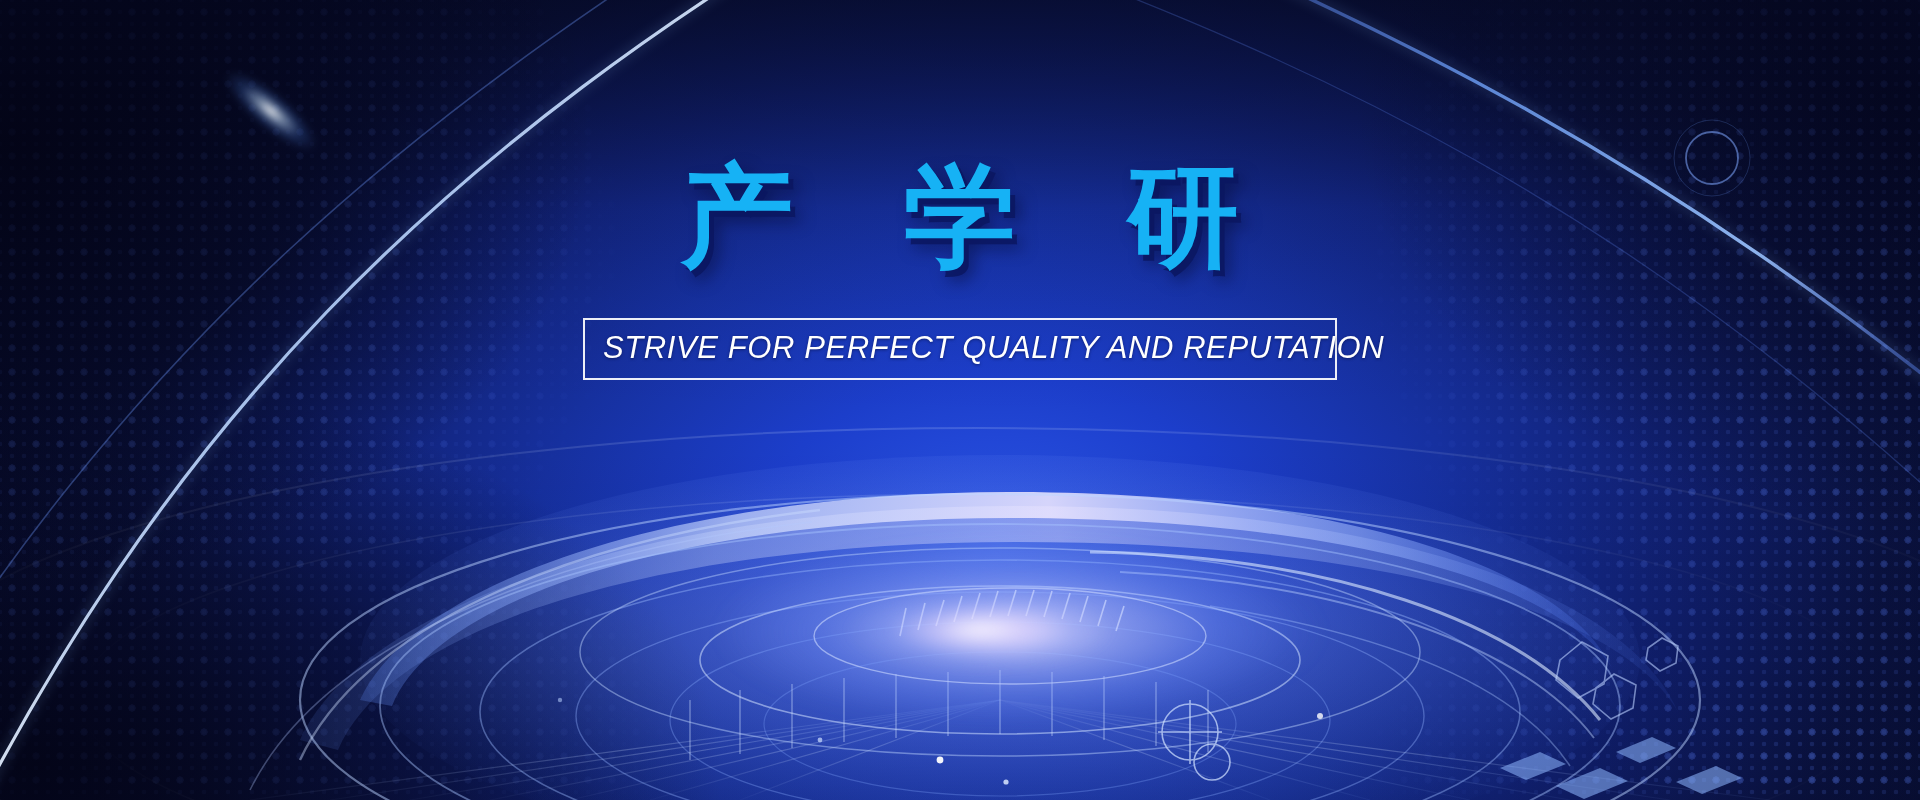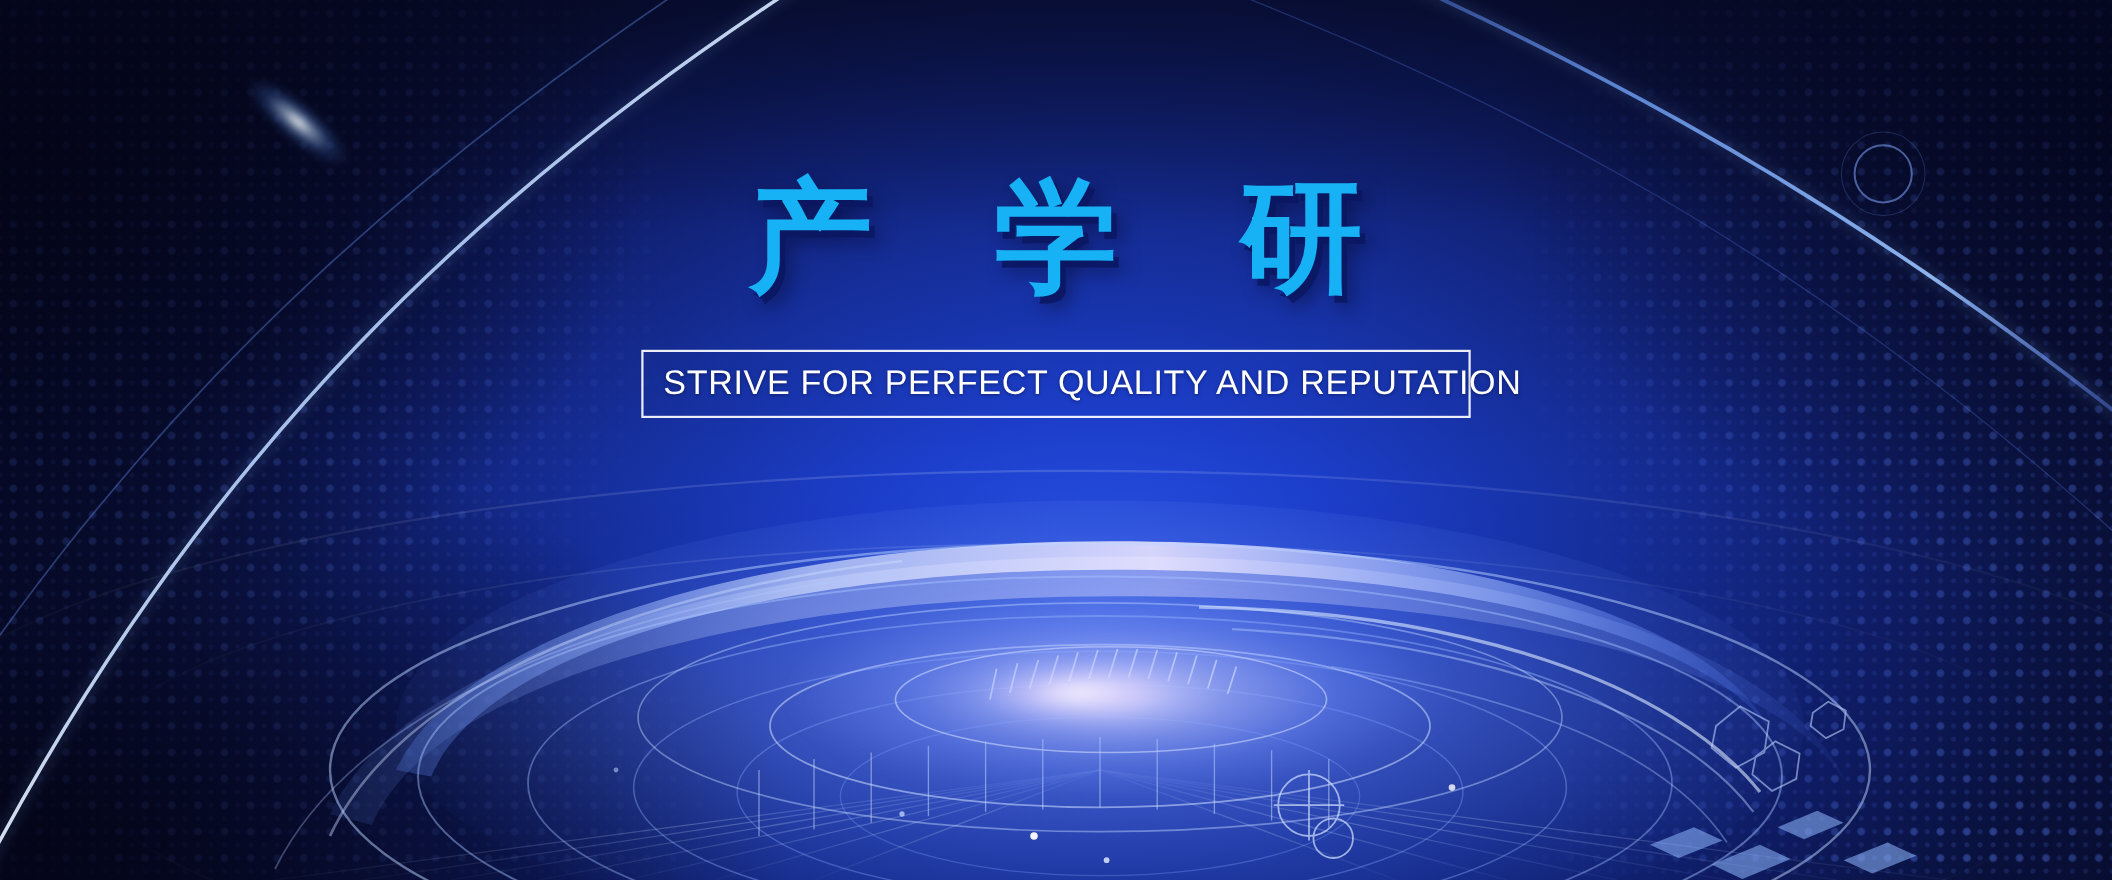--- a/index.html
+++ b/index.html
@@ -125,20 +125,21 @@
   .tagline-wrap{
     display:block;
     margin:46px auto 0;
     width:754px;
   }
   .tagline{
     display:block;
     border:2px solid rgba(255,255,255,.92);
     padding:10px 18px 12px;
     font-size:31px;
+    font-style:italic;
     font-weight:400;
     letter-spacing:.6px;
     color:#ffffff;
     line-height:1.16;
     white-space:nowrap;
     text-shadow:0 1px 3px rgba(8,14,60,.55);
     background:transparent;
   }
 </style>
 </head>

